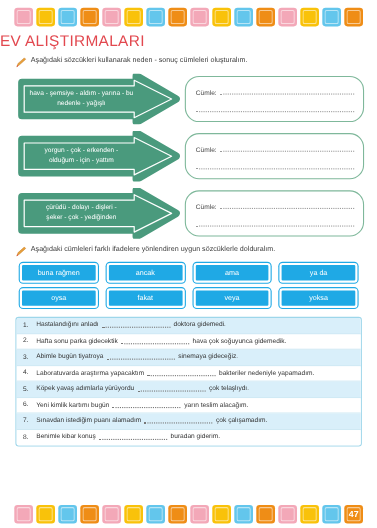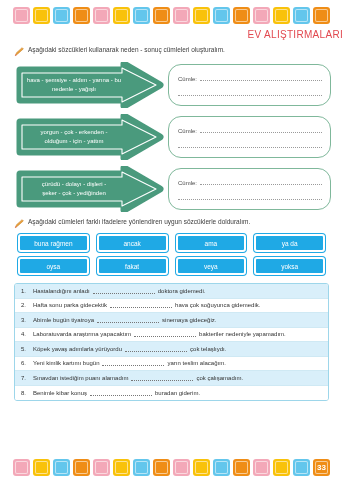--- a/index.html
+++ b/index.html
@@ -40,23 +40,23 @@
     background: rgba(255,255,255,0.0);
     box-shadow: inset 0 0 0 1px rgba(255,255,255,0.55);
   }
   .sq.pink   { background:#f3a8b8; }
   .sq.yellow { background:#f9c20a; }
   .sq.blue   { background:#63c6ec; }
   .sq.orange { background:#ef8d16; }
 
   
   .title {
-    text-align: right;
+    text-align: left;
     color: #e2484f;
-    font-size: 10px;
+    font-size: 14px;
     letter-spacing: 0.3px;
     margin-top: 3px;
     margin-bottom: 6px;
   }
 
   
   .instruction {
     display: flex;
     align-items: flex-start;
     gap: 4px;
@@ -354,16 +354,16 @@
       <div class="sq yellow"></div>
       <div class="sq blue"></div>
       <div class="sq orange"></div>
       <div class="sq pink"></div>
       <div class="sq yellow"></div>
       <div class="sq blue"></div>
       <div class="sq orange"></div>
       <div class="sq pink"></div>
       <div class="sq yellow"></div>
       <div class="sq blue"></div>
-      <div class="sq orange">33</div>
+      <div class="sq orange">47</div>
     </div>
 
 </div>
 
 </body></html>

